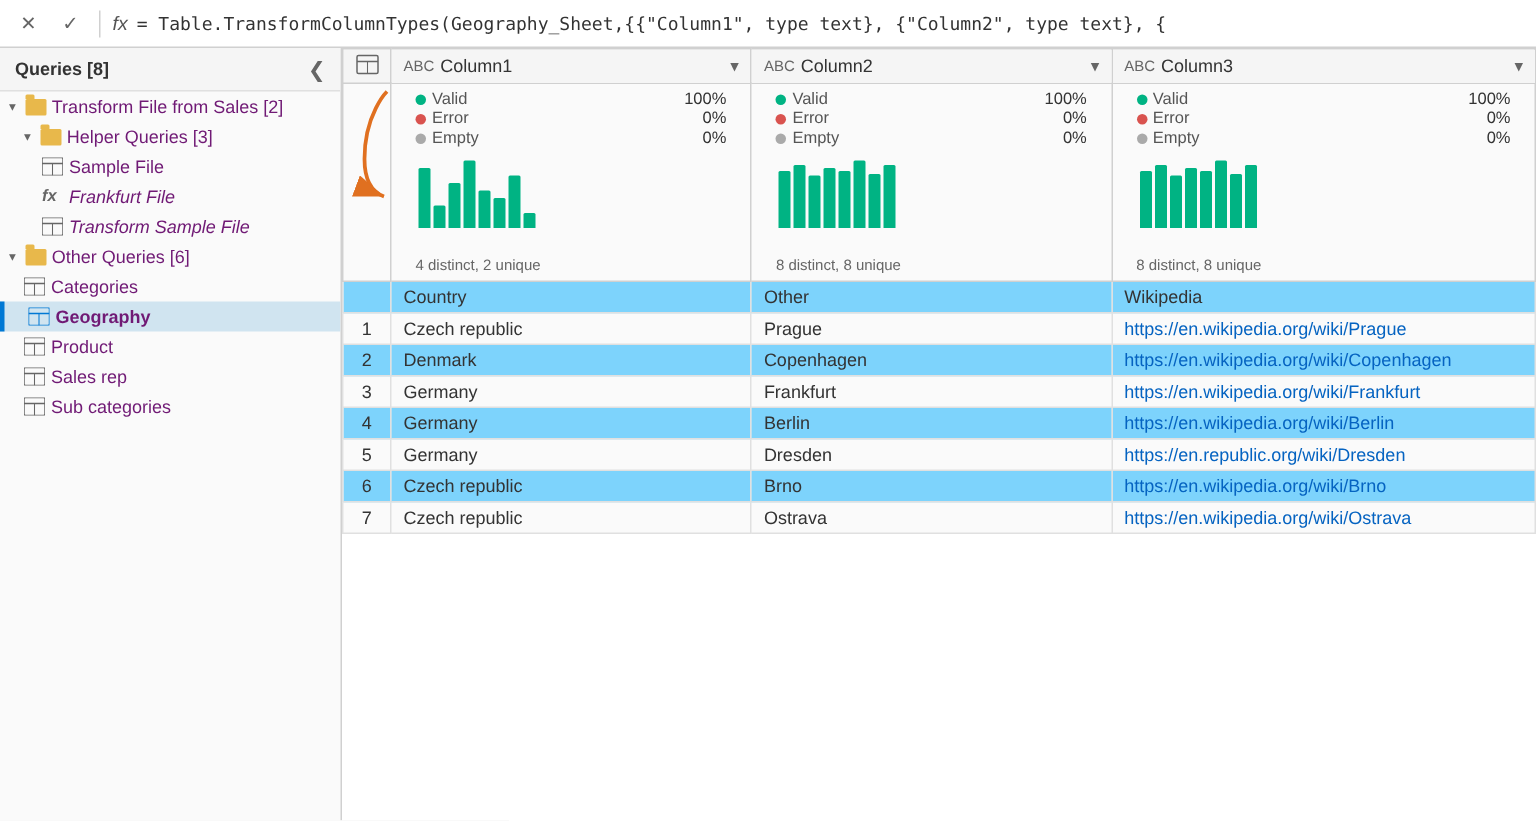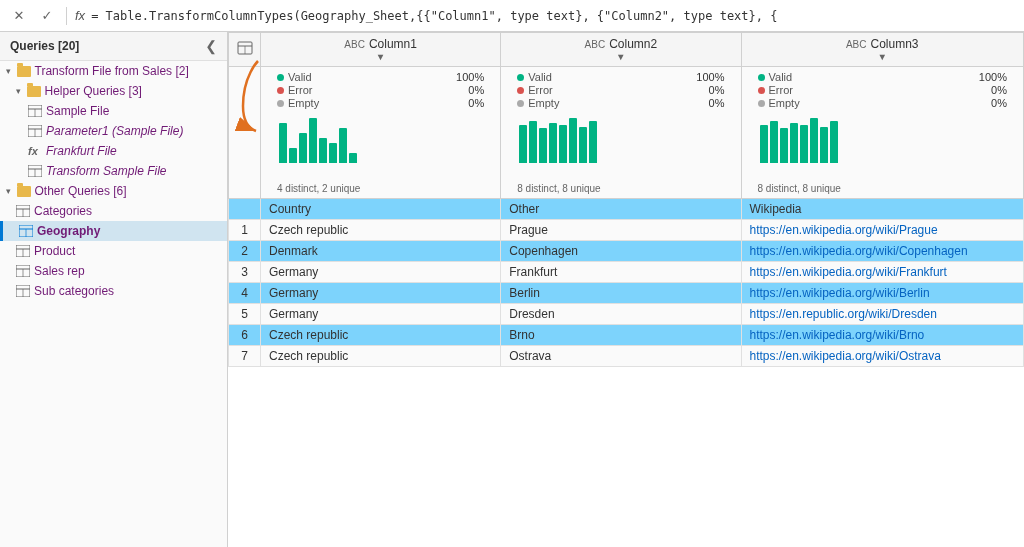--- a/index.html
+++ b/index.html
@@ -44,21 +44,21 @@
     
     
     .content-area { flex: 1; display: flex; flex-direction: column; overflow: hidden; }
     
     
     .table-container { flex: 1; overflow: auto; }
     
     table { border-collapse: collapse; width: 100%; }
     
     .col-header { background: #f5f5f5; border: 1px solid #d0d0d0; padding: 0; min-width: 200px; position: relative; }
-    .col-header-inner { display: flex; align-items: center; justify-content: space-between; padding: 4px 8px; flex-direction: column; }
+    .col-header-inner { display: flex; align-items: center; justify-content: space-between; padding: 4px 8px; }
     .col-header-title { display: flex; align-items: center; gap: 4px; font-size: 12px; color: #333; font-weight: 500; }
     .col-type-icon { font-size: 10px; color: #666; }
     .col-dropdown { color: #666; font-size: 10px; cursor: pointer; }
     
     .profile-cell { padding: 4px 16px; border: 1px solid #d0d0d0; background: #fafafa; }
     .profile-row { display: flex; align-items: center; justify-content: space-between; margin-bottom: 1px; font-size: 11px; }
     .profile-dot { width: 7px; height: 7px; border-radius: 50%; margin-right: 4px; display: inline-block; }
     .profile-dot.valid { background: #00b383; }
     .profile-dot.error { background: #d9534f; }
     .profile-dot.empty { background: #aaa; }
@@ -89,21 +89,21 @@
     <button class="formula-btn">✓</button>
     <div class="formula-separator"></div>
     <span class="formula-fx">fx</span>
     <span class="formula-text">= Table.TransformColumnTypes(Geography_Sheet,{{"Column1", type text}, {"Column2", type text}, {</span>
   </div>
 
   <div class="main-layout">
 
     <div class="sidebar">
       <div class="sidebar-header">
-        <span class="sidebar-title">Queries [20]</span>
+        <span class="sidebar-title">Queries [8]</span>
         <span class="sidebar-collapse-btn">❮</span>
       </div>
 
       <div class="tree-item tree-indent-0">
         <span class="chevron">▾</span>
         <span class="folder-icon"></span>
         <span class="item-label">Transform File from Sales [2]</span>
       </div>
 
       <div class="tree-item tree-indent-1">
@@ -114,28 +114,20 @@
 
       <div class="tree-item tree-indent-2">
         <svg class="table-icon" viewBox="0 0 14 12">
             <rect x="0" y="0" width="14" height="12" rx="1" fill="none" stroke="#666" stroke-width="1"></rect>
             <line x1="0" y1="4" x2="14" y2="4" stroke="#666" stroke-width="1"></line>
             <line x1="7" y1="4" x2="7" y2="12" stroke="#666" stroke-width="0.7"></line>
           </svg>
         <span class="item-label">Sample File</span>
       </div>
 
-      <div class="tree-item tree-indent-2">
-        <svg class="table-icon" viewBox="0 0 14 12">
-            <rect x="0" y="0" width="14" height="12" rx="1" fill="none" stroke="#666" stroke-width="1"></rect>
-            <line x1="0" y1="4" x2="14" y2="4" stroke="#666" stroke-width="1"></line>
-            <line x1="7" y1="4" x2="7" y2="12" stroke="#666" stroke-width="0.7"></line>
-          </svg>
-        <span class="item-label italic">Parameter1 (Sample File)</span>
-      </div>
 
       <div class="tree-item tree-indent-2">
         <span class="fx-icon">fx</span>
         <span class="item-label italic">Frankfurt File</span>
       </div>
 
       <div class="tree-item tree-indent-2">
         <svg class="table-icon" viewBox="0 0 14 12">
             <rect x="0" y="0" width="14" height="12" rx="1" fill="none" stroke="#666" stroke-width="1"></rect>
             <line x1="0" y1="4" x2="14" y2="4" stroke="#666" stroke-width="1"></line>

